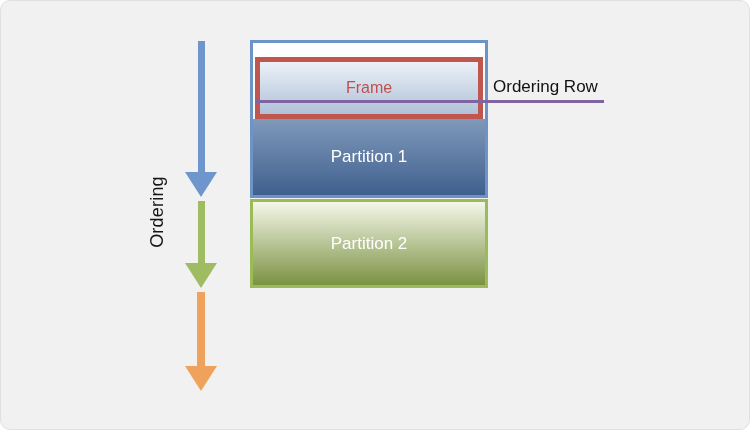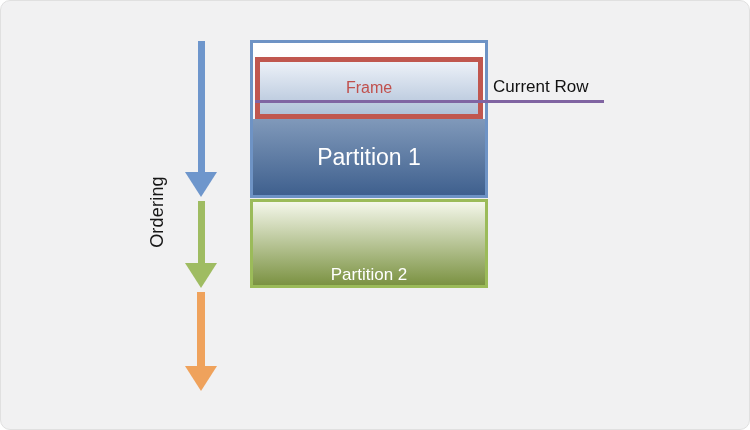--- a/index.html
+++ b/index.html
@@ -27,30 +27,30 @@
   
   .p1-outer{position:absolute;left:249px;top:39px;width:238px;height:158px;box-sizing:border-box;
     border:3px solid #6e93c5;background:linear-gradient(#ffffff,#e9eef5);
     display:flex;flex-direction:column;}
   .p1-topstrip{height:14px;}
   .frame-box{margin:0 2px;height:62px;box-sizing:border-box;border:5px solid #c0574f;
     background:linear-gradient(#ecf1f8,#b0c1d8);
     display:flex;align-items:center;justify-content:center;
     color:#c0504d;font-size:16px;}
   .p1-fill{flex:1;background:linear-gradient(#8099ba,#3f608e);
-    display:flex;align-items:center;justify-content:center;color:#ffffff;font-size:23px;}
+    display:flex;align-items:center;justify-content:center;color:#ffffff;font-size:17px;}
 
   
   .current-row-line{position:absolute;left:254px;top:99px;width:349px;height:3px;background:#8064a2;z-index:6;}
   .current-row-label{position:absolute;left:492px;top:76px;font-size:17px;color:#111111;z-index:6;}
 
   
   .partition{position:absolute;left:249px;width:238px;box-sizing:border-box;
     display:flex;align-items:center;justify-content:center;color:#ffffff;font-size:17px;}
-  .p2{top:198px;height:89px;border:3px solid #9bbb59;background:linear-gradient(#f4f7ea,#7b9242);align-items:flex-end;}
+  .p2{top:198px;height:89px;border:3px solid #9bbb59;background:linear-gradient(#f4f7ea,#7b9242);}
   .p3{top:289px;height:102px;border:3px solid #eb9b51;background:linear-gradient(#fdf5ee,#eba25c);}
 </style>
 </head>
 <body>
 
 <div class="stage">
   <div class="canvas">
 
     <div class="ordering-label">Ordering</div>
 
@@ -71,21 +71,21 @@
       <div class="p1-topstrip"></div>
       <div class="frame-box">
         <span>Frame</span>
       </div>
       <div class="p1-fill">
         <span>Partition 1</span>
       </div>
     </div>
 
     <div class="current-row-line"></div>
-    <div class="current-row-label">Current Row</div>
+    <div class="current-row-label">Ordering Row</div>
 
     <div class="partition p2">
       <span>Partition 2</span>
     </div>
 
 
   </div>
 </div>
 
 </body></html>

